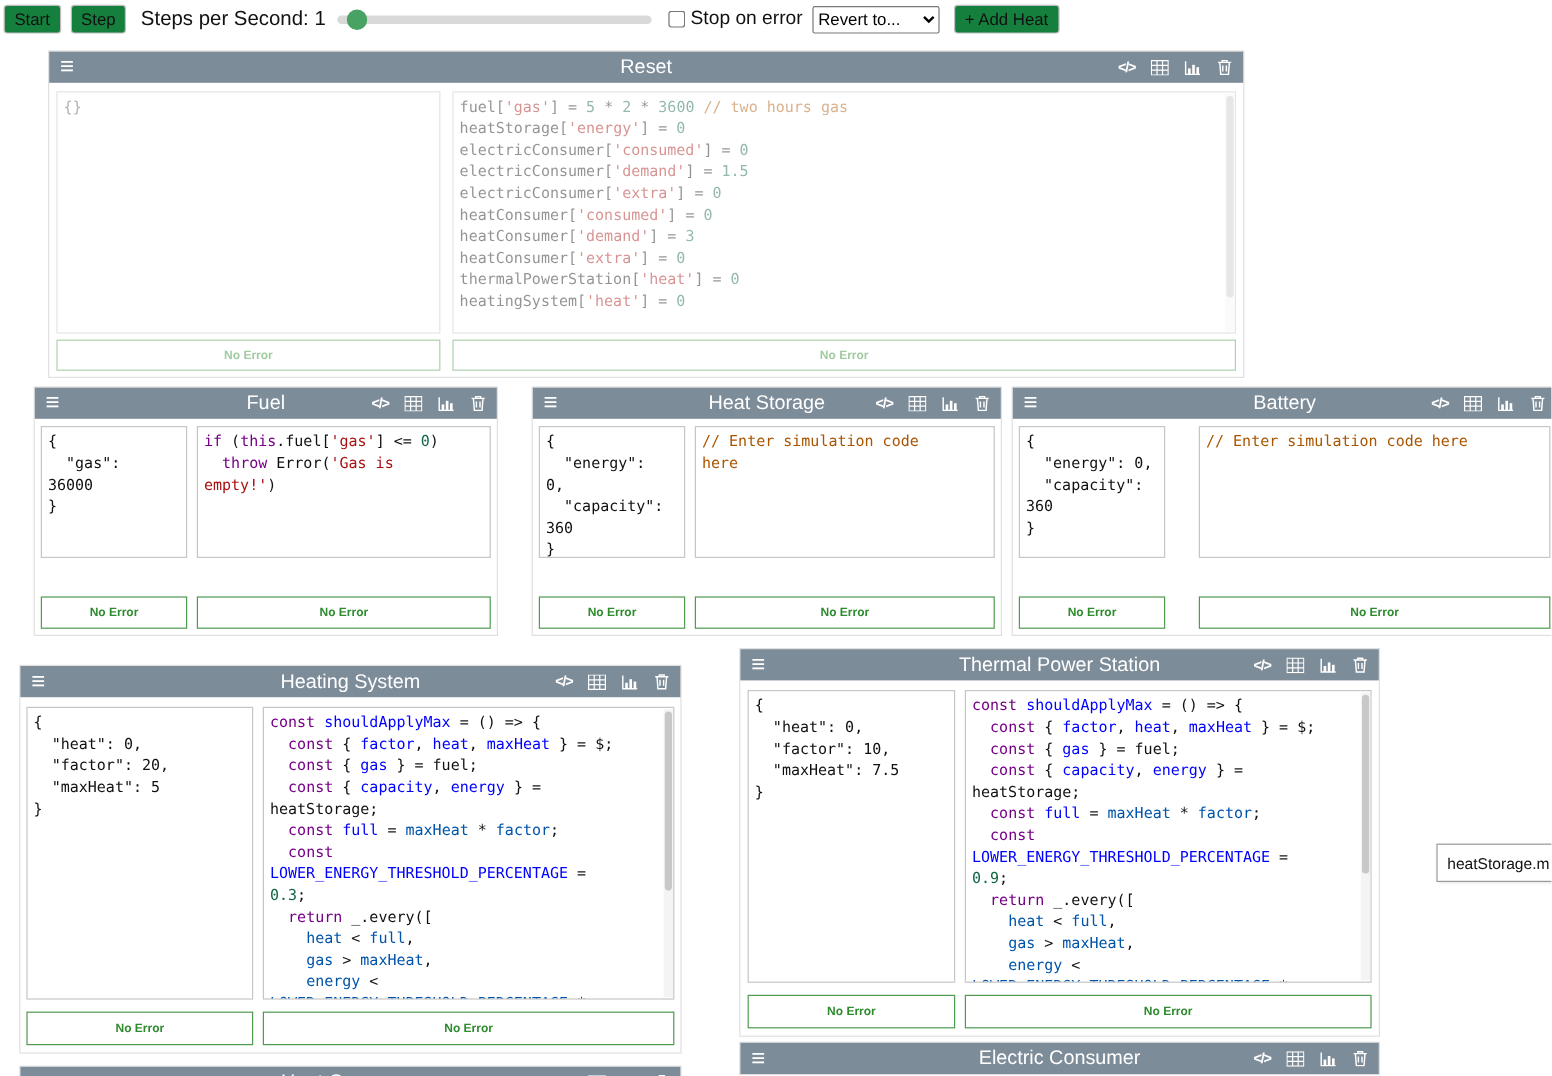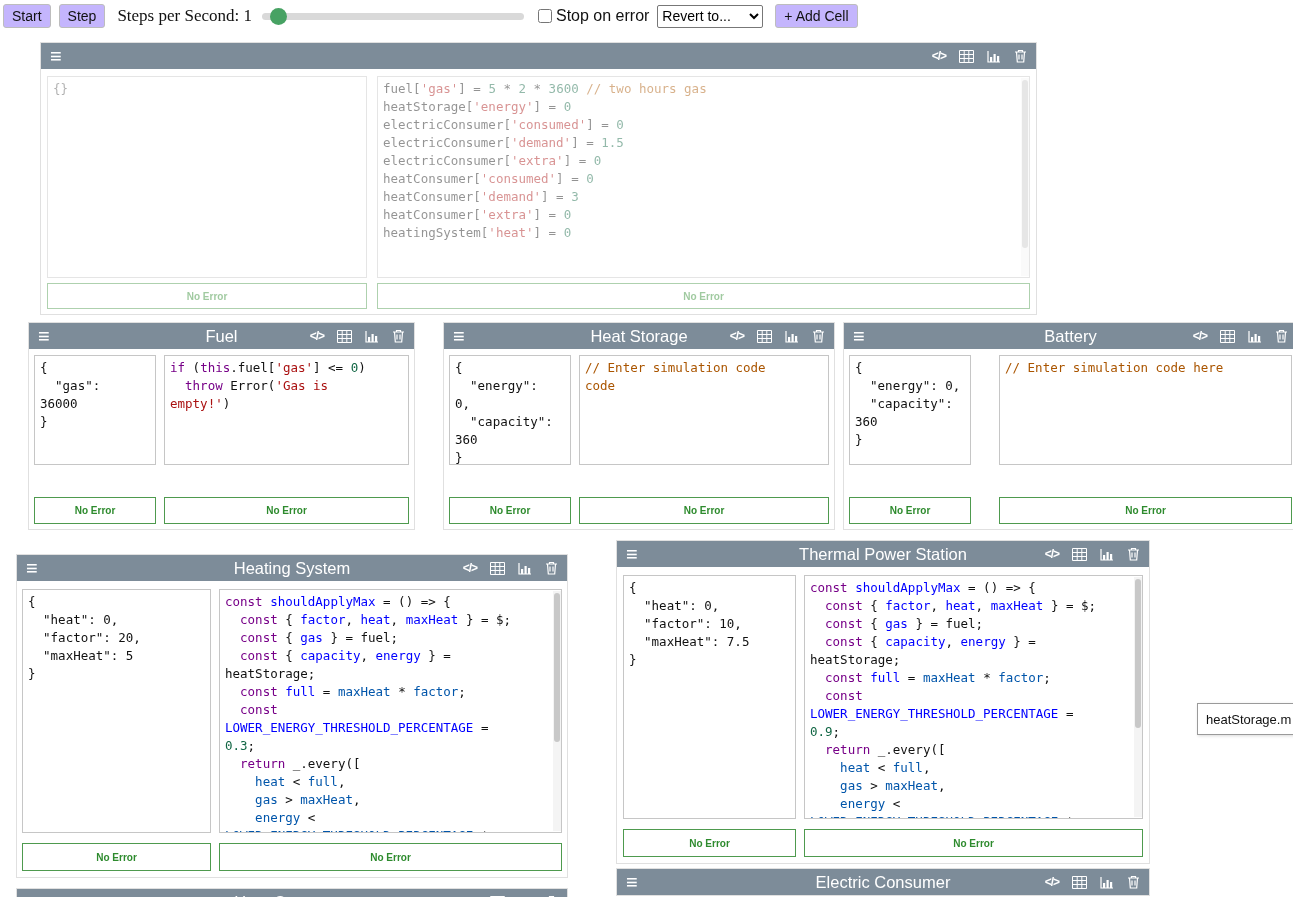--- a/index.html
+++ b/index.html
@@ -1,25 +1,25 @@
 <!DOCTYPE html>
 <html><head>
 <meta charset="utf-8">
 <style>
   html,body{margin:0;padding:0;background:#fff;}
   .screen{position:relative;width:1293px;height:897px;overflow:hidden;background:#fff;
           font-family:"Liberation Sans",sans-serif;color:#111;}
 
   
   .toolbar{position:absolute;top:0;left:0;right:0;height:32px;display:flex;align-items:center;}
-  .btn{background:#c4b5fd;border:1px solid #bdbdbd;border-radius:3px;font-size:14px;
+  .btn{background:#15803d;border:1px solid #bdbdbd;border-radius:3px;font-size:14px;
        padding:3px 8px;color:#111;font-family:"Liberation Sans",sans-serif;}
   #start-btn{margin-left:3px;}
   #step-btn{margin-left:8px;}
-  .speed-label{margin-left:12px;font-size:17px;white-space:pre;font-family:Liberation Serif, serif;}
+  .speed-label{margin-left:12px;font-size:17px;white-space:pre;}
   .slider{position:relative;width:262px;height:19px;margin-left:10px;}
   .slider .track{position:absolute;left:0;right:0;top:6px;height:7px;background:#d9d9d9;border-radius:4px;}
   .slider .thumb{position:absolute;left:8px;top:1px;width:17px;height:17px;border-radius:50%;background:#47a263;}
   .stop-wrap{margin-left:14px;display:flex;align-items:center;font-size:16px;gap:4px;}
   .stop-wrap input{width:14px;height:14px;margin:0;}
   #revert-select{margin-left:8px;width:106px;height:23px;font-size:14px;font-family:"Liberation Sans",sans-serif;
                  border:1px solid #777;border-radius:2px;background:#fff;}
   #add-cell-btn{margin-left:12px;}
 
   
@@ -104,26 +104,27 @@
       <div class="track"></div>
       <div class="thumb"></div>
     </div>
     <label class="stop-wrap">
       <input type="checkbox" style="">
       <span>Stop on error</span>
     </label>
     <select id="revert-select">
       <option>Revert to...</option>
     </select>
-    <button class="btn" id="add-cell-btn">+ Add Cell</button>
+    <button class="btn" id="add-cell-btn">+ Add Heat</button>
   </div>
 
   <div class="cell" id="cell-reset">
     <div class="cell-header">
       <span class="hamburger">≡</span>
+      <span class="cell-title">Reset</span>
       <span class="header-icons">
         <span class="hicon code-glyph">&lt;/&gt;</span>
         <span class="hicon">
             <svg width="15" height="13" viewBox="0 0 15 13">
               <path d="M.5 .5h14v12h-14zM.5 4.5h14M.5 8.5h14M5.2 .5v12M9.8 .5v12" stroke="#fff" fill="none" stroke-width="1"></path>
             </svg>
           </span>
         <span class="hicon">
             <svg width="14" height="13" viewBox="0 0 14 13">
               <path d="M1 1v11h12" stroke="#fff" fill="none" stroke-width="1.2"></path>
@@ -146,20 +147,21 @@
       <div class="panel code-panel col-code">
         <div class="vscroll"><div class="vthumb" style="height:85%"></div></div>
       <div><span>fuel[</span><span class="t-s">'gas'</span><span>] = </span><span class="t-n">5</span><span> * </span><span class="t-n">2</span><span> * </span><span class="t-n">3600</span><span> </span><span class="t-c">// two hours gas</span></div>
           <div><span>heatStorage[</span><span class="t-s">'energy'</span><span>] = </span><span class="t-n">0</span></div>
           <div><span>electricConsumer[</span><span class="t-s">'consumed'</span><span>] = </span><span class="t-n">0</span></div>
           <div><span>electricConsumer[</span><span class="t-s">'demand'</span><span>] = </span><span class="t-n">1.5</span></div>
           <div><span>electricConsumer[</span><span class="t-s">'extra'</span><span>] = </span><span class="t-n">0</span></div>
           <div><span>heatConsumer[</span><span class="t-s">'consumed'</span><span>] = </span><span class="t-n">0</span></div>
           <div><span>heatConsumer[</span><span class="t-s">'demand'</span><span>] = </span><span class="t-n">3</span></div>
           <div><span>heatConsumer[</span><span class="t-s">'extra'</span><span>] = </span><span class="t-n">0</span></div>
+          <div><span>thermalPowerStation[</span><span class="t-s">'heat'</span><span>] = </span><span class="t-n">0</span></div>
           <div><span>heatingSystem[</span><span class="t-s">'heat'</span><span>] = </span><span class="t-n">0</span></div>
         </div>
     </div>
     <div class="cell-footer faded">
       <div class="err-box col-state">No Error</div>
       <div class="err-box col-code">No Error</div>
     </div>
   </div>
 
   <div class="cell r2" id="cell-fuel">
@@ -237,21 +239,21 @@
       <div class="panel state-panel col-state">
           <div>{</div>
           <div>  "energy":</div>
           <div>0,</div>
           <div>  "capacity":</div>
           <div>360</div>
           <div>}</div>
         </div>
       <div class="panel code-panel col-code">
           <div><span class="t-c">// Enter simulation code</span></div>
-          <div><span class="t-c">code</span></div>
+          <div><span class="t-c">here</span></div>
         </div>
     </div>
     <div class="cell-footer">
       <div class="err-box col-state">No Error</div>
       <div class="err-box col-code">No Error</div>
     </div>
   </div>
 
   <div class="cell r2" id="cell-battery">
     <div class="cell-header">

